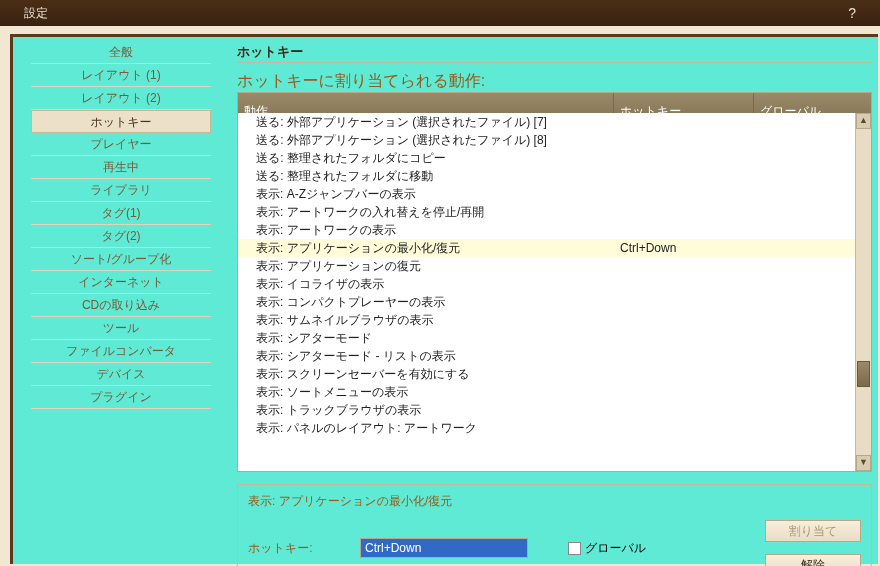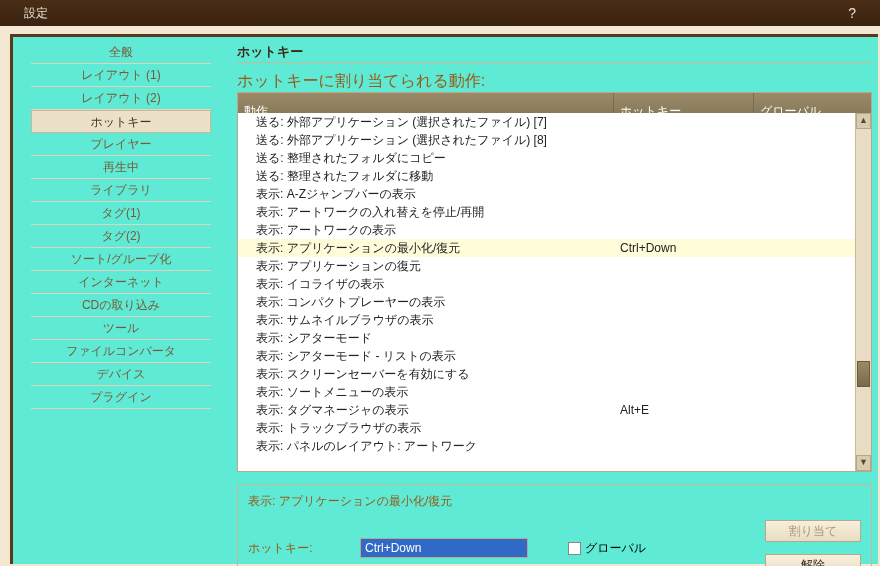--- a/index.html
+++ b/index.html
@@ -306,25 +306,20 @@
               <div class="td action">表示: スクリーンセーバーを有効にする</div>
               <div class="td hotkey"></div>
               <div class="td global"></div>
             </div>
             <div class="row">
               <div class="td action">表示: ソートメニューの表示</div>
               <div class="td hotkey"></div>
               <div class="td global"></div>
             </div>
             <div class="row">
-              <div class="td action">表示: タグマネージャの表示</div>
-              <div class="td hotkey">Alt+E</div>
-              <div class="td global"></div>
-            </div>
-            <div class="row">
               <div class="td action">表示: トラックブラウザの表示</div>
               <div class="td hotkey"></div>
               <div class="td global"></div>
             </div>
             <div class="row">
               <div class="td action">表示: パネルのレイアウト: アートワーク</div>
               <div class="td hotkey"></div>
               <div class="td global"></div>
             </div>
           </div>

